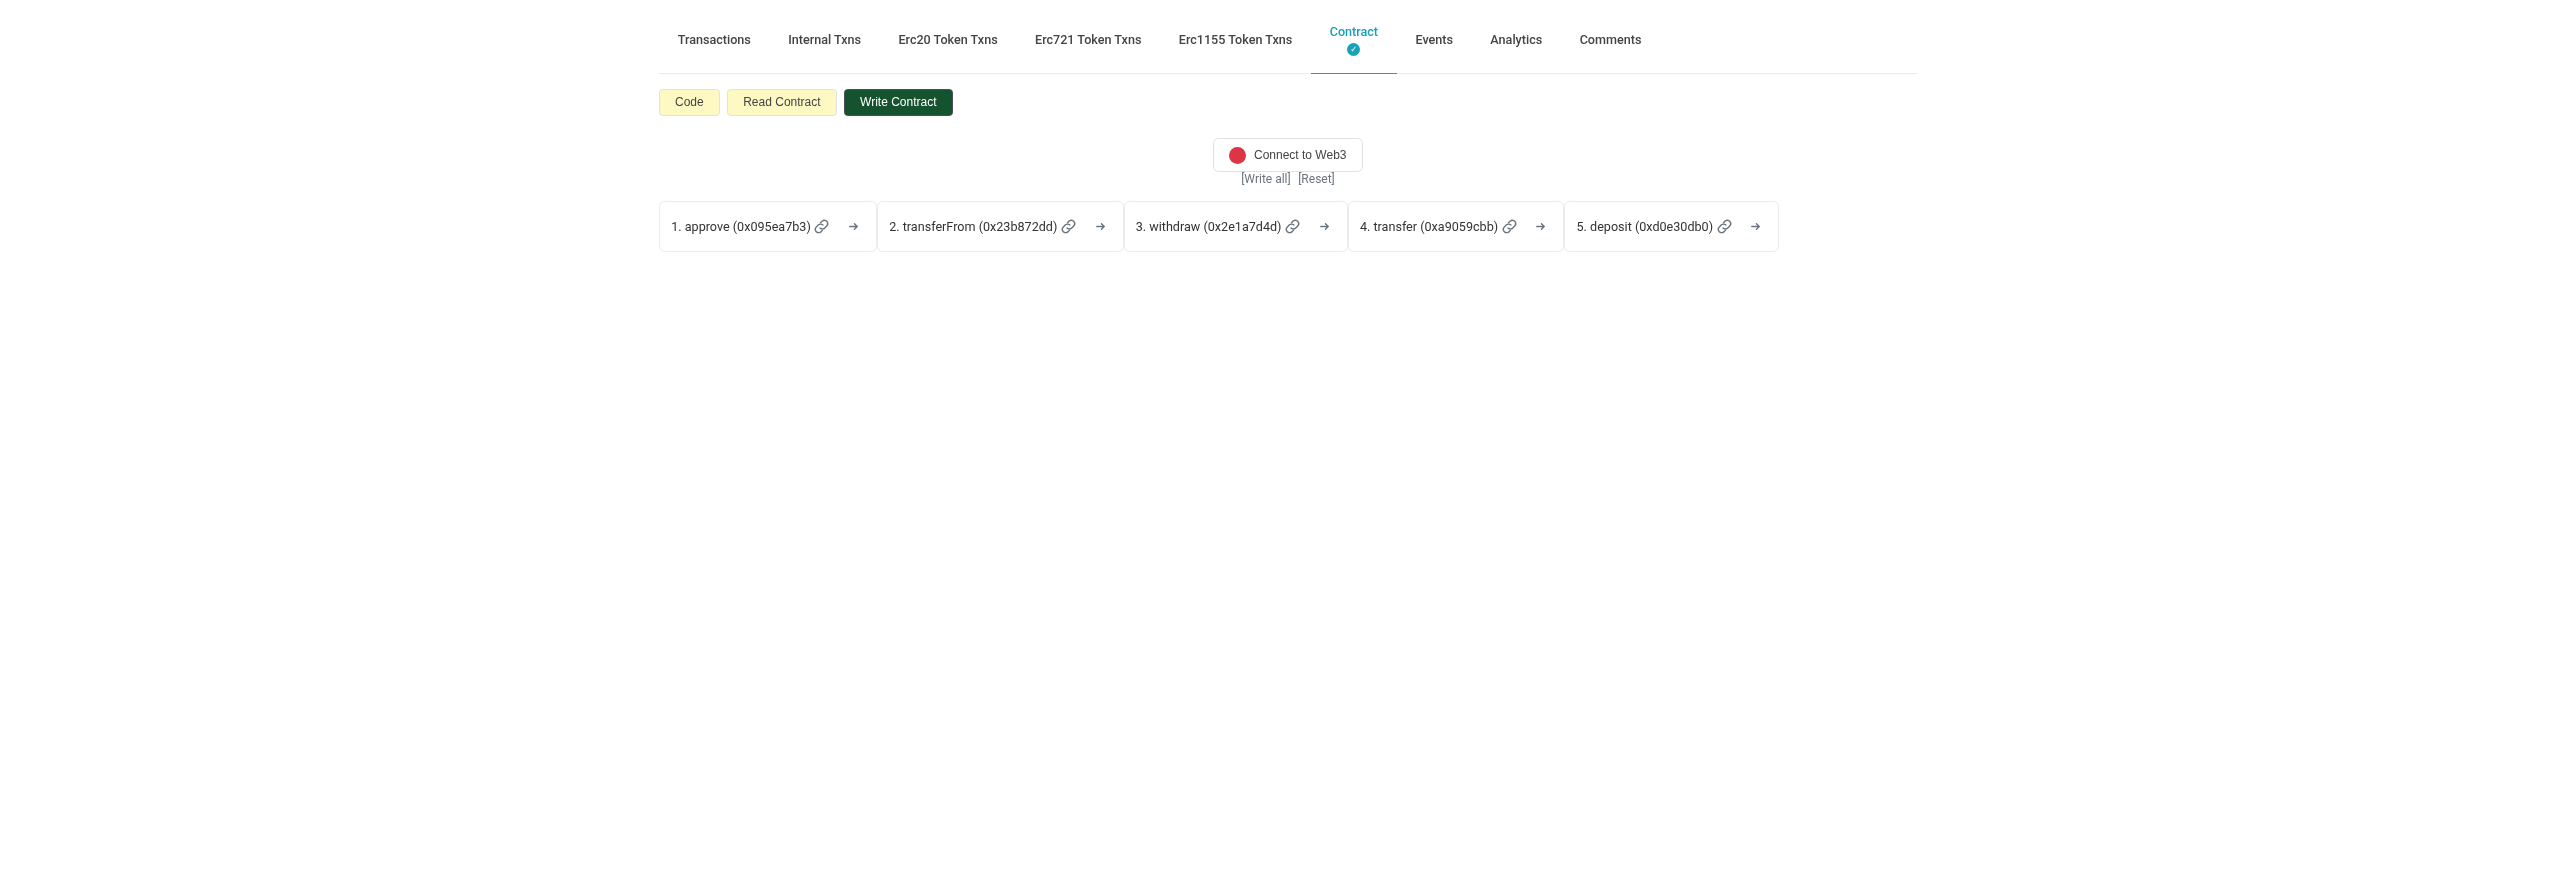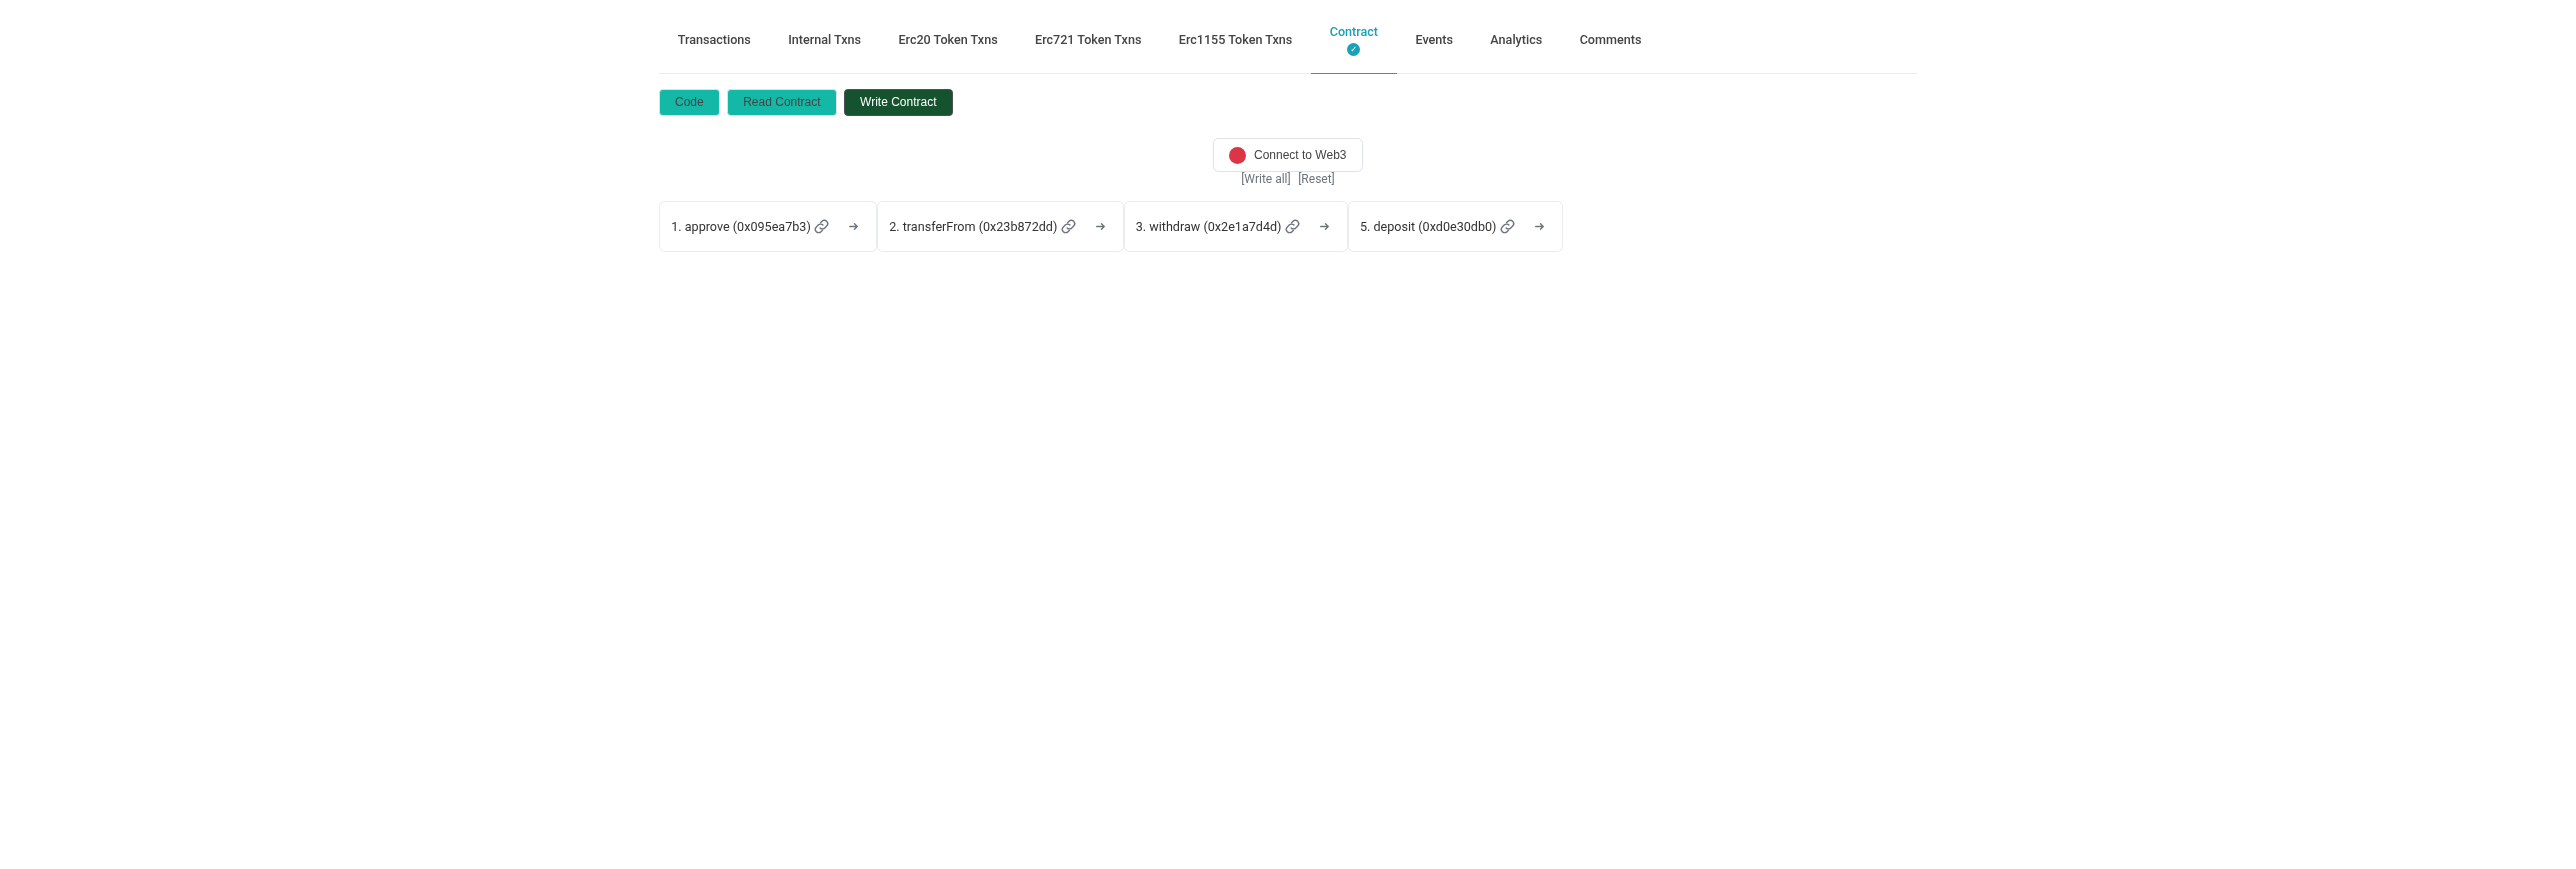--- a/index.html
+++ b/index.html
@@ -67,21 +67,21 @@
     .sub-buttons {
       display: flex;
       gap: 7.5px;
       padding: 15px 0 11.2px 0;
     }
 
     .sub-btn {
       padding: 5.6px 15px;
       border: 0.9px solid #dee2e6;
       border-radius: 3.7px;
-      background: #14b8a6;
+      background: #fef9c3;
       cursor: pointer;
       font-size: 12px;
       color: #444;
     }
 
     .sub-btn.active {
       background: #14532d;
       color: #fff;
       border-color: #495057;
     }
@@ -263,20 +263,36 @@
           </svg>
         </button>
         <button class="icon-btn" title="Expand">
           <svg width="15" height="15" viewBox="0 0 16 16" fill="none" xmlns="http://www.w3.org/2000/svg">
             <path d="M4 8h8M9 5l3 3-3 3" stroke="#6c757d" stroke-width="1.5" stroke-linecap="round" stroke-linejoin="round"></path>
           </svg>
         </button>
       </div>
     </div>
 
+    <div class="contract-item">
+      <span class="contract-item-label">4. transfer (0xa9059cbb)</span>
+      <div class="contract-item-actions">
+        <button class="icon-btn" title="Copy link">
+          <svg width="15" height="15" viewBox="0 0 16 16" fill="none" xmlns="http://www.w3.org/2000/svg">
+            <path d="M6.5 9.5a3.5 3.5 0 0 0 5 0l2-2a3.5 3.5 0 0 0-5-5L7 4" stroke="#6c757d" stroke-width="1.5" stroke-linecap="round"></path>
+            <path d="M9.5 6.5a3.5 3.5 0 0 0-5 0l-2 2a3.5 3.5 0 0 0 5 5L9 12" stroke="#6c757d" stroke-width="1.5" stroke-linecap="round"></path>
+          </svg>
+        </button>
+        <button class="icon-btn" title="Expand">
+          <svg width="15" height="15" viewBox="0 0 16 16" fill="none" xmlns="http://www.w3.org/2000/svg">
+            <path d="M4 8h8M9 5l3 3-3 3" stroke="#6c757d" stroke-width="1.5" stroke-linecap="round" stroke-linejoin="round"></path>
+          </svg>
+        </button>
+      </div>
+    </div>
 
     <div class="contract-item">
       <span class="contract-item-label">5. deposit (0xd0e30db0)</span>
       <div class="contract-item-actions">
         <button class="icon-btn" title="Copy link">
           <svg width="15" height="15" viewBox="0 0 16 16" fill="none" xmlns="http://www.w3.org/2000/svg">
             <path d="M6.5 9.5a3.5 3.5 0 0 0 5 0l2-2a3.5 3.5 0 0 0-5-5L7 4" stroke="#6c757d" stroke-width="1.5" stroke-linecap="round"></path>
             <path d="M9.5 6.5a3.5 3.5 0 0 0-5 0l-2 2a3.5 3.5 0 0 0 5 5L9 12" stroke="#6c757d" stroke-width="1.5" stroke-linecap="round"></path>
           </svg>
         </button>

